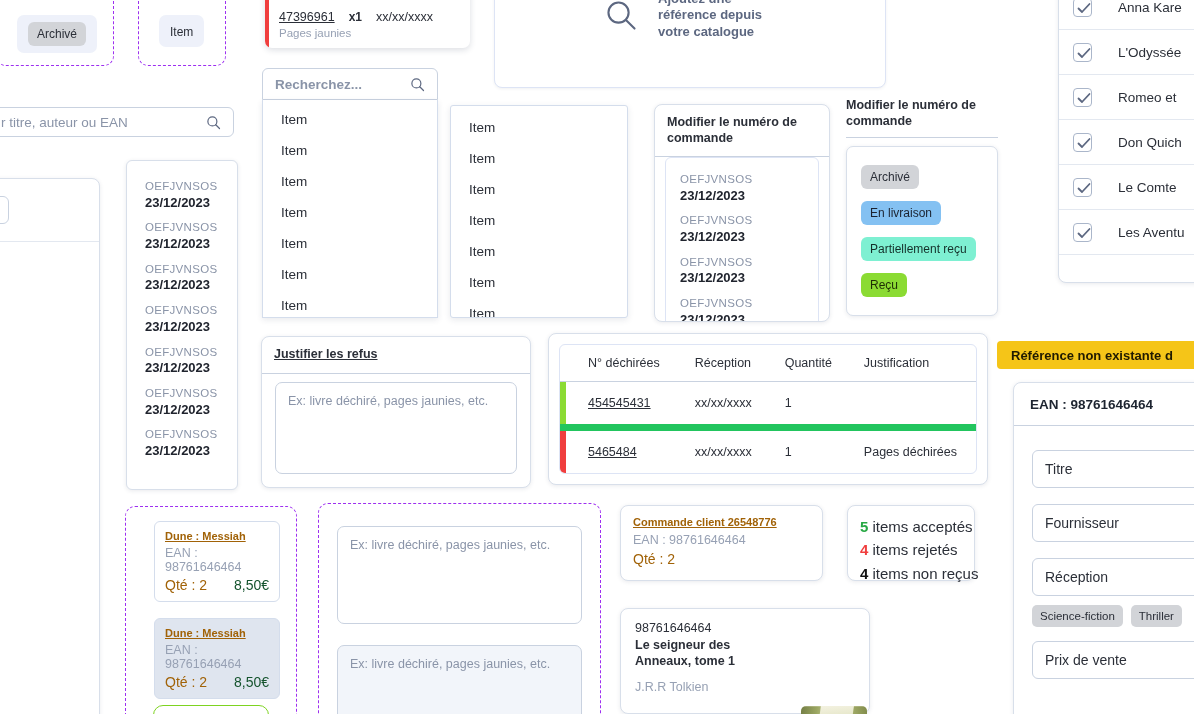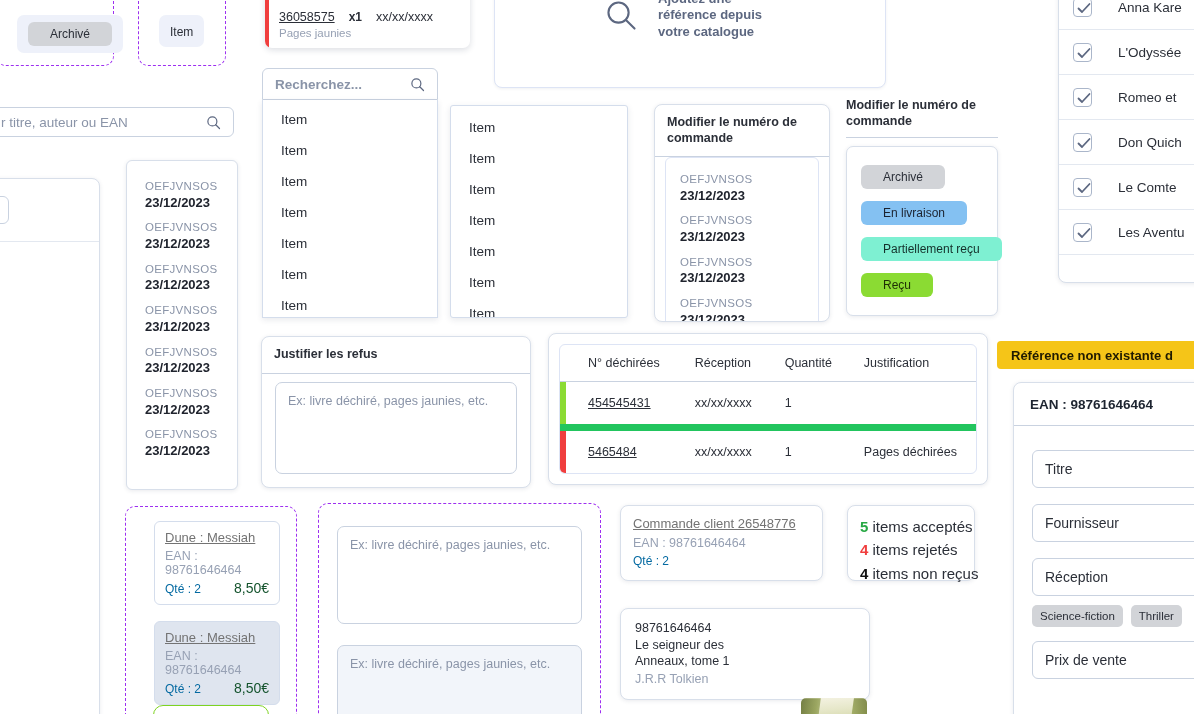--- a/index.html
+++ b/index.html
@@ -28,21 +28,21 @@
     line-height:1.25;
   }
 
   
   .dash-purple { border:1.6px dashed #9d2ff0; border-radius:10px; }
   .dash-green  { border:1.6px solid #7ed321; border-radius:10px; }
 
   
   .chip {
     display:inline-block; border-radius:6px;
-    font-size:12px; line-height:1; padding:6px 22px;
+    font-size:12px; line-height:1; padding:6px 9px;
     white-space:nowrap;
   }
   .chip-grey   { background:#d2d4d8; color:#2b2f38; }
   .chip-blue   { background:#84c1f2; color:#1b2330; }
   .chip-mint   { background:#7ef0d2; color:#14302a; }
   .chip-yellow { background:#f5c518; color:#2b2200; }
   .chip-green  { background:#8bdb33; color:#1e2e05; }
   .chip-cat    { background:#d2d4d8; color:#2b2f38; border-radius:5px; font-size:11.5px; padding:5px 8px;}
 
   .chip-holder { background:#eef1fa; border-radius:7px; padding:7px 11px; display:inline-block; }
@@ -110,23 +110,23 @@
   
   .cb-row { display:flex; align-items:center; gap:26px; padding:0 14px; height:45px; border-bottom:1px solid #e3e8f0; }
   .cb {
     width:19px; height:19px; border:1px solid #aab6ca; border-radius:4px;
     background:#fff; position:relative; flex:0 0 auto;
   }
   .cb svg { position:absolute; left:2.5px; top:3px; }
   .cb-label { font-size:13.5px; color:#2b2f38; white-space:nowrap; }
 
   
-  .kv-title { font-size:13px; font-weight:400; text-decoration:underline; color:#737373; }
+  .kv-title { font-size:11px; font-weight:700; text-decoration:underline; color:#a16207; }
   .kv-sub   { font-size:12.5px; color:#97a1b4; }
-  .kv-line  { font-size:12px; color:#0369a1; }
+  .kv-line  { font-size:14px; color:#a16207; }
   .price    { font-size:14px; color:#14532d; }
 
   .stat-line { font-size:15px; color:#2b2f38; line-height:1.55; white-space:nowrap; }
   .stat-n { font-weight:700; }
   .n-green { color:#27a844; }
   .n-red   { color:#f03e3e; }
   .n-dark  { color:#111; }
 
   .banner-warn {
     background:#f5c518; color:#1f1a00;
@@ -206,21 +206,21 @@
         <div class="ref-row">
           <div class="ref-code">OEFJVNSOS</div>
           <div class="ref-date">23/12/2023</div>
         </div>
       </div>
   </div>
 
   <div class="abs pj-card" style="left:265px; top:-24px; width:205px; height:72px;">
     <div class="pj-bar"></div>
     <div class="abs" style="left:14px; top:34px; display:flex; align-items:baseline; gap:14px;">
-      <span class="u-link" style="font-size:12.5px;">36058575</span>
+      <span class="u-link" style="font-size:12.5px;">47396961</span>
       <span style="font-size:12px; font-weight:700;">x1</span>
       <span style="font-size:12.5px;">xx/xx/xxxx</span>
     </div>
     <div class="abs" style="left:14px; top:51px; font-size:11.5px; color:#97a1b4;">Pages jaunies</div>
   </div>
 
   <div class="abs empty-state" style="left:494px; top:-98px; width:392px; height:186px;">
     <div class="abs" style="left:110px; top:96px;">
       <svg width="32" height="32" viewBox="0 0 26 26" fill="none" stroke="#5c6780" stroke-width="1.7">
         <circle cx="11" cy="11" r="8.2"></circle>
@@ -292,21 +292,21 @@
     <div class="card-soft" style="margin-top:8px; border-radius:7px; background:#fff; padding:12px 0 12px 0;">
       <div id="status-options">
           <div style="padding: 6px 14px;"><span class="chip chip-grey">Archivé</span></div>
           <div style="padding: 6px 14px;"><span class="chip chip-blue">En livraison</span></div>
           <div style="padding: 6px 14px;"><span class="chip chip-mint">Partiellement reçu</span></div>
           <div style="padding: 6px 14px;"><span class="chip chip-green">Reçu</span></div>
         </div>
     </div>
   </div>
 
-  <div class="abs card card-soft" style="left:261px; top:336px; width:270px; height:152px;">
+  <div class="abs card card-soft" style="left:261px; top:336px; width:270px; height:152px;text-decoration:underline;">
     <div class="card-head">Justifier les refus</div>
     <div class="ta abs" style="left:13px; top:45px; right:13px; height:92px;">
       <span>Ex: livre déchiré, pages jaunies, etc.</span>
     </div>
   </div>
 
   <div class="abs card card-soft" style="left:548px; top:333px; width:440px; height:152px; padding:10px;">
     <div style="border:1px solid #dde4f5; border-radius:6px; overflow:hidden; height:100%;">
       <table class="rcp">
         <thead>
@@ -376,24 +376,24 @@
   </div>
 
   <div class="abs card card-soft" style="left:847px; top:505px; width:128px; height:76px; padding:9px 12px;">
     <div id="stats-lines">
         <div class="stat-line"><span class="stat-n n-green">5</span> items acceptés</div>
         <div class="stat-line"><span class="stat-n n-red">4</span> items rejetés</div>
         <div class="stat-line"><span class="stat-n n-dark">4</span> items non reçus</div>
       </div>
   </div>
 
-  <div class="abs card card-soft" style="left:620px; top:608px; width:250px; height:92px; padding:12px 14px;">
+  <div class="abs card card-soft" style="left:620px; top:608px; width:250px; height:106px; padding:12px 14px;">
     <div style="font-size:12.5px; color:#2b2f38;">98761646464</div>
-    <div style="font-size:12.5px; font-weight:400; line-height:1.25; margin-top:3px; width:110px;">Le seigneur des Anneaux, tome 1</div>
-    <div style="font-size:12.5px; color:#97a1b4; margin-top:3px;">J.R.R Tolkien</div>
+    <div style="font-size:12.5px; font-weight:700; line-height:1.25; margin-top:3px; width:110px;">Le seigneur des Anneaux, tome 1</div>
+    <div style="font-size:12.5px; color:#97a1b4; margin-top:11px;">J.R.R Tolkien</div>
     <div class="cover abs" style="left:166px; top:12px; width:66px; height:58px;">
       
       
     </div>
   </div>
 
   <div class="abs card-soft" style="left:1058px; top:-42px; width:210px; height:325px; background:#fff; border-radius:8px; overflow:hidden;">
     <div id="cb-list" style="padding-top:26px;">
         <div class="cb-row">
           <div class="cb">

